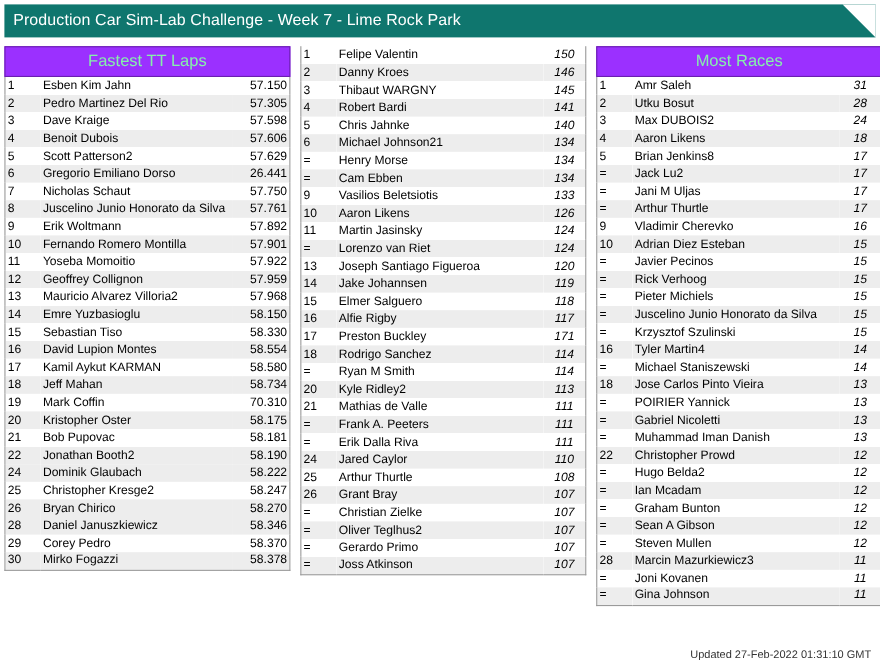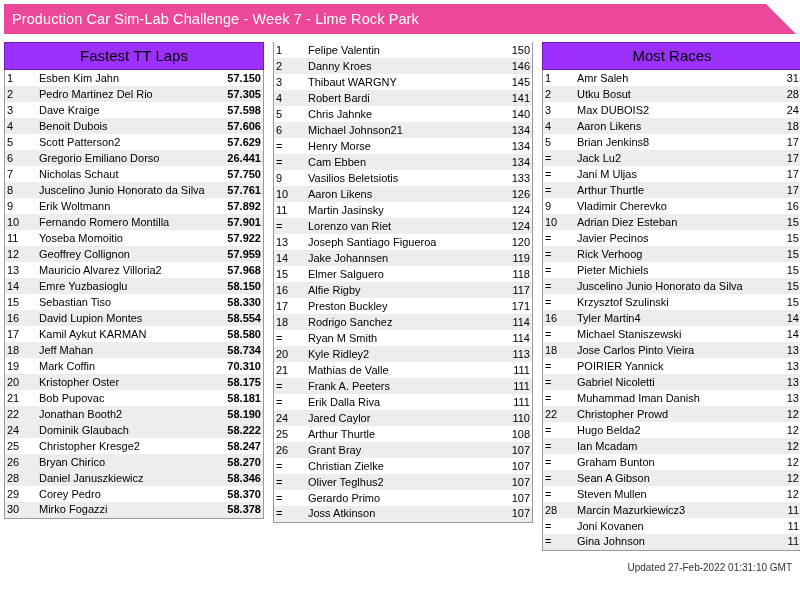--- a/index.html
+++ b/index.html
@@ -19,21 +19,21 @@
     position: relative;
     width: 800px;
     height: 600px;
     box-sizing: border-box;
   }
   
   .titlebar {
     position: relative;
     margin: 4px 4px 0 4px;
     height: 30px;
-    background: #ec4899;
+    background: #0f766e;
     color: #ffffff;
     display: flex;
     align-items: center;
     border-top-right-radius: 0;
   }
   .titlebar .title-text {
     padding-left: 8px;
     font-size: 14.5px;
     font-weight: normal;
     white-space: nowrap;
@@ -54,21 +54,21 @@
     gap: 9px;
     padding: 8px 4px 0 4px;
     box-sizing: border-box;
   }
   .col {
     width: 260px;
     flex: 0 0 260px;
   }
   .col-header {
     background: #9b30ff;
-    color: #000000;
+    color: #86efac;
     text-align: center;
     font-size: 15px;
     padding: 4px 0 5px 0;
     border: 1px solid #6a1fb0;
     box-sizing: border-box;
   }
   table.board {
     width: 100%;
     border-collapse: collapse;
     border: 1px solid #9a9a9a;
@@ -92,35 +92,35 @@
     padding-left: 9px;
   }
   td.name {
     text-align: left;
     padding-left: 6px;
   }
   td.val {
     width: 48px;
     text-align: right;
     padding-right: 8px;
-    font-weight: bold;
   }
   td.val-short {
     width: 34px;
-    text-align: right;
+    text-align: center;
     padding-right: 8px;
+    font-style: italic;
   }
   tr.odd td { background: #ffffff; }
   tr.even td { background: #ededed; }
 
   
   .footer {
     position: absolute;
     right: 8px;
-    top: 558px;
+    top: 586px;
     font-size: 10px;
     color: #333333;
     text-align: left;
     margin-left: 40px;
   }
 </style>
 </head>
 <body>
 
 <div class="page">

